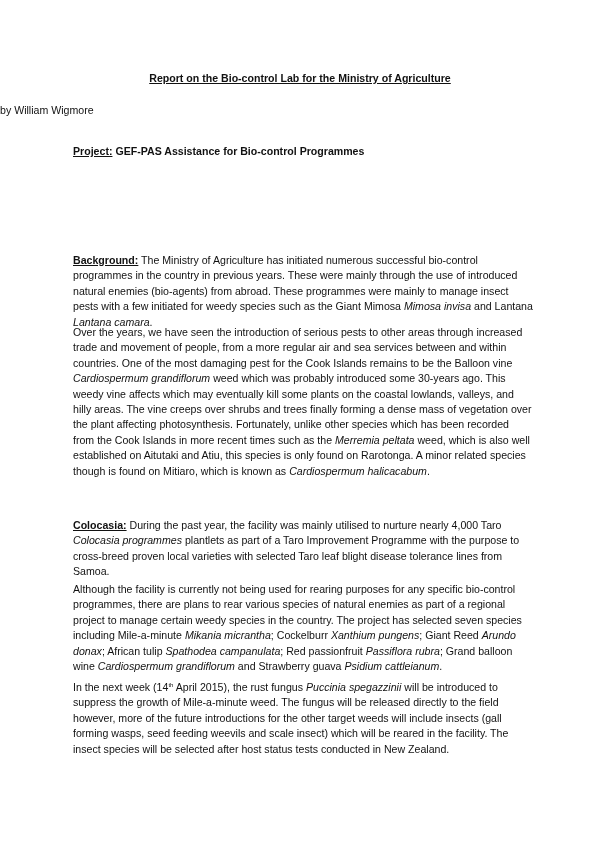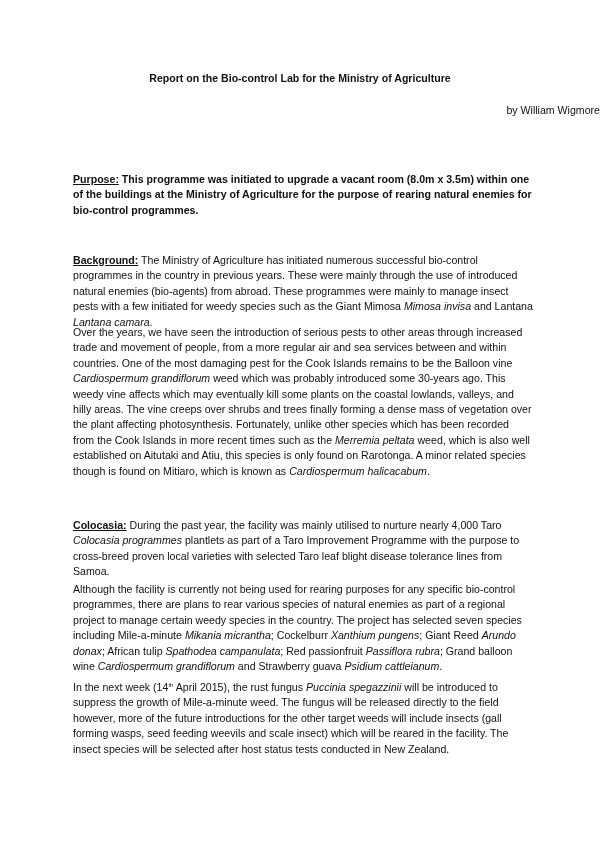--- a/index.html
+++ b/index.html
@@ -3,41 +3,41 @@
 <meta charset="utf-8">
 <style>
   html, body { margin: 0; padding: 0; background: #ffffff; }
   body { width: 600px; height: 848px; overflow: hidden; position: relative; }
   .page {
     position: absolute; left: 0; top: 0; width: 600px; height: 848px;
     font-family: "Liberation Sans", sans-serif; color: #111; font-size: 10.6px;
   }
   .title {
     position: absolute; top: 72px; left: 0; width: 600px; text-align: center;
-    font-weight: bold; font-size: 10.6px;
+    font-weight: bold; text-decoration: underline; font-size: 10.6px;
   }
   .author {
-    position: absolute; top: 104px; left: 0; width: 600px; text-align: right;
+    position: absolute; top: 104px; left: 0; width: 600px; text-align: left;
     font-size: 10.6px;
   }
   .block { position: absolute; left: 73px; width: 460px; line-height: 15.4px; margin: 0; }
   .b { font-weight: bold; }
   .u { text-decoration: underline; font-weight: bold; }
   i { font-style: italic; text-align: center; }
   sup { font-size: 6px; vertical-align: 4px; line-height: 0; }
 </style>
 </head>
 <body>
 
 <div class="page">
   <div class="title">Report on the Bio-control Lab for the Ministry of Agriculture</div>
   <div class="author">by William Wigmore</div>
 
+  <p class="block b" style="top:144px;"><span class="u">Project:</span><span> GEF-PAS Assistance for Bio-control Programmes</span></p>
 
-  <p class="block b" style="top:172px;"><span class="u">Purpose:</span><span> This programme was initiated to upgrade a vacant room (8.0m x 3.5m) within one of the buildings at the Ministry of Agriculture for the purpose of rearing natural enemies for bio-control programmes.</span></p>
 
   <p class="block" style="top:253px;"><span class="u">Background:</span><span> The Ministry of Agriculture has initiated numerous successful bio-control programmes in the country in previous years. These were mainly through the use of introduced natural enemies (bio-agents) from abroad. These programmes were mainly to manage insect pests with a few initiated for weedy species such as the Giant Mimosa </span><i>Mimosa invisa</i><span> and Lantana </span><i>Lantana camara</i><span>.</span></p>
 
   <p class="block" style="top:325px;"><span>Over the years, we have seen the introduction of serious pests to other areas through increased trade and movement of people, from a more regular air and sea services between and within countries. One of the most damaging pest for the Cook Islands remains to be the Balloon vine </span><i>Cardiospermum grandiflorum</i><span> weed which was probably introduced some 30-years ago. This weedy vine affects which may eventually kill some plants on the coastal lowlands, valleys, and hilly areas. The vine creeps over shrubs and trees finally forming a dense mass of vegetation over the plant affecting photosynthesis. Fortunately, unlike other species which has been recorded from the Cook Islands in more recent times such as the </span><i>Merremia peltata</i><span> weed, which is also well established on Aitutaki and Atiu, this species is only found on Rarotonga. A minor related species though is found on Mitiaro, which is known as </span><i>Cardiospermum halicacabum</i><span>.</span></p>
 
   <p class="block" style="top:518px;"><span class="u">Colocasia:</span><span> During the past year, the facility was mainly utilised to nurture nearly 4,000 Taro </span><i>Colocasia programmes</i><span> plantlets as part of a Taro Improvement Programme with the purpose to cross-breed proven local varieties with selected Taro leaf blight disease tolerance lines from Samoa.</span></p>
 
   <p class="block" style="top:582px;"><span>Although the facility is currently not being used for rearing purposes for any specific bio-control programmes, there are plans to rear various species of natural enemies as part of a regional project to manage certain weedy species in the country. The project has selected seven species including Mile-a-minute </span><i>Mikania micrantha</i><span>; Cockelburr </span><i>Xanthium pungens</i><span>; Giant Reed </span><i>Arundo donax</i><span>; African tulip </span><i>Spathodea campanulata</i><span>; Red passionfruit </span><i>Passiflora rubra</i><span>; Grand balloon wine </span><i>Cardiospermum grandiflorum</i><span> and Strawberry guava </span><i>Psidium cattleianum</i><span>.</span></p>
 
   <p class="block" style="top:680px;"><span>In the next week (14</span><sup>th</sup><span> April 2015), the rust fungus </span><i>Puccinia spegazzinii</i><span> will be introduced to suppress the growth of Mile-a-minute weed. The fungus will be released directly to the field however, more of the future introductions for the other target weeds will include insects (gall forming wasps, seed feeding weevils and scale insect) which will be reared in the facility. The insect species will be selected after host status tests conducted in New Zealand.</span></p>

